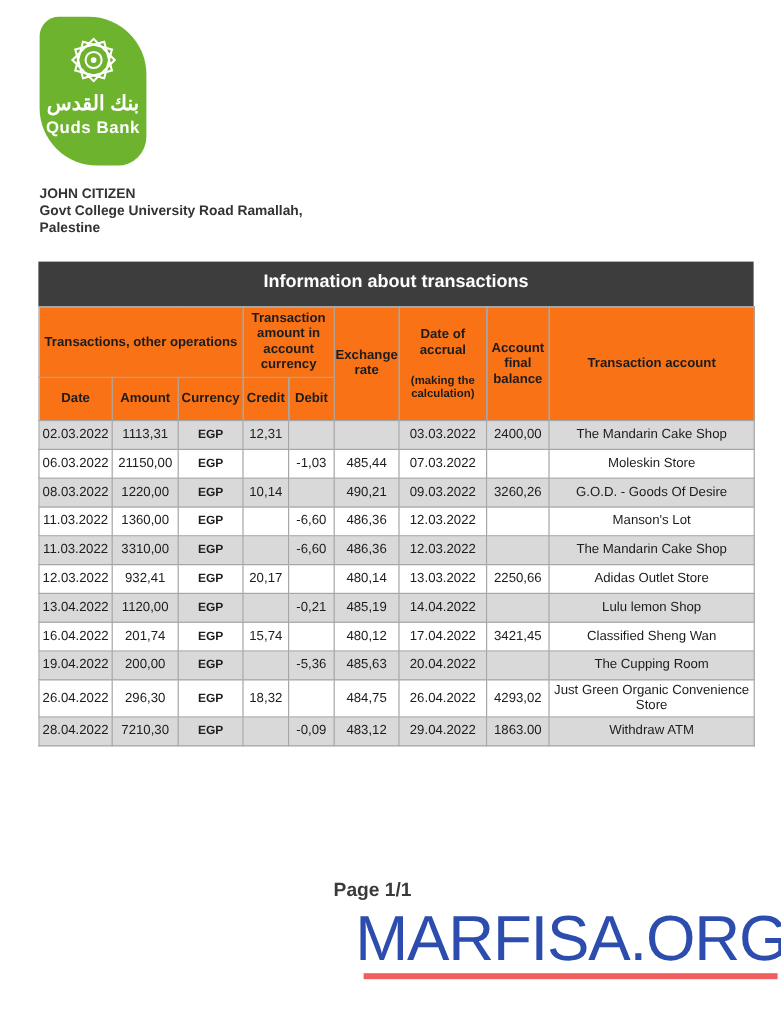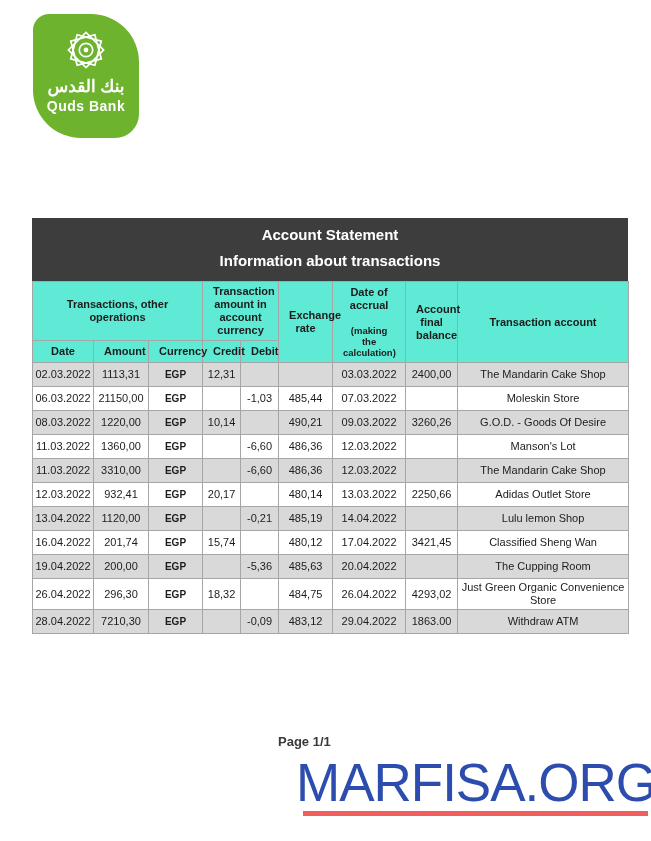--- a/index.html
+++ b/index.html
@@ -11,21 +11,21 @@
     background: #ffffff;
     font-family: "Liberation Sans", sans-serif;
     color: #202020;
     overflow: hidden;
   }
 
   
   .logo {
     position: absolute;
     left: 33px; top: 14px;
-    width: 106px; height: 124px;
+    width: 89px; height: 124px;
     background: #6db32e;
     border-radius: 16px 48px 24px 48px;
     display: flex;
     flex-direction: column;
     align-items: center;
     justify-content: flex-start;
     padding-top: 13px;
     color: #fff;
   }
   .logo .emblem { width: 46px; height: 46px; }
@@ -62,36 +62,36 @@
     color: #1c1c1c;
   }
   table.stmt th, table.stmt td {
     border: 1px solid #a6a6a6;
     text-align: center;
     vertical-align: middle;
     line-height: 13px;
   }
   table.stmt thead th {
     font-weight: bold;
-    background: #5eead4;
-    padding: 3px 10px;
-  }
-  table.stmt thead tr.sub th { height: 22px; }
+    background: #f97316;
+    padding: 3px 0;
+  }
+  table.stmt thead tr.sub th { height: 36px; }
   table.stmt thead tr.grp th { height: 48px; }
   .hdr-sub-small { display: block; font-size: 9.5px; line-height: 11px; font-weight: bold; margin-top: 13px; }
   table.stmt tbody td { height: 24px; padding: 2px 2px; }
   table.stmt tbody tr:nth-child(odd) { background: #d9d9d9; }
   td.c-currency { vertical-align: top; padding-top: 4px; font-size: 10px; font-weight: bold; }
   td.c-details { padding-left: 34px; padding-right: 34px; }
 
   
   .page-num {
     position: absolute;
     left: 278px; top: 734px;
-    font-size: 13px;
+    font-size: 16px;
     font-weight: bold;
     color: #3a3a3a;
   }
   .watermark-text {
     position: absolute;
     left: 296px; top: 756px;
     font-size: 53px;
     font-weight: 400;
     letter-spacing: -1px;
     color: #2c4dad;
@@ -116,25 +116,29 @@
         <rect x="11" y="11" width="26" height="26" transform="rotate(45 24 24)"></rect>
         <rect x="11" y="11" width="26" height="26" transform="rotate(75 24 24)"></rect>
         <circle cx="24" cy="24" r="7"></circle>
       </g>
       <circle cx="24" cy="24" r="2.5" fill="#ffffff"></circle>
     </svg>
     <div class="arabic">بنك القدس</div>
     <div class="latin">Quds Bank</div>
   </div>
 
+  <div class="addr customer">
+    <div>JOHN CITIZEN</div>
+    <div>Govt College University Road Ramallah,</div>
+    <div>Palestine</div>
+  </div>
 
 
   <div class="table-wrap">
     <div class="title-bar">
-      <div class="line">Account Statement</div>
       <div class="line">Information about transactions</div>
     </div>
 
     <table class="stmt">
       <colgroup>
         <col style="width:61px">
           <col style="width:55px">
           <col style="width:54px">
         <col style="width:38px">
           <col style="width:38px">

